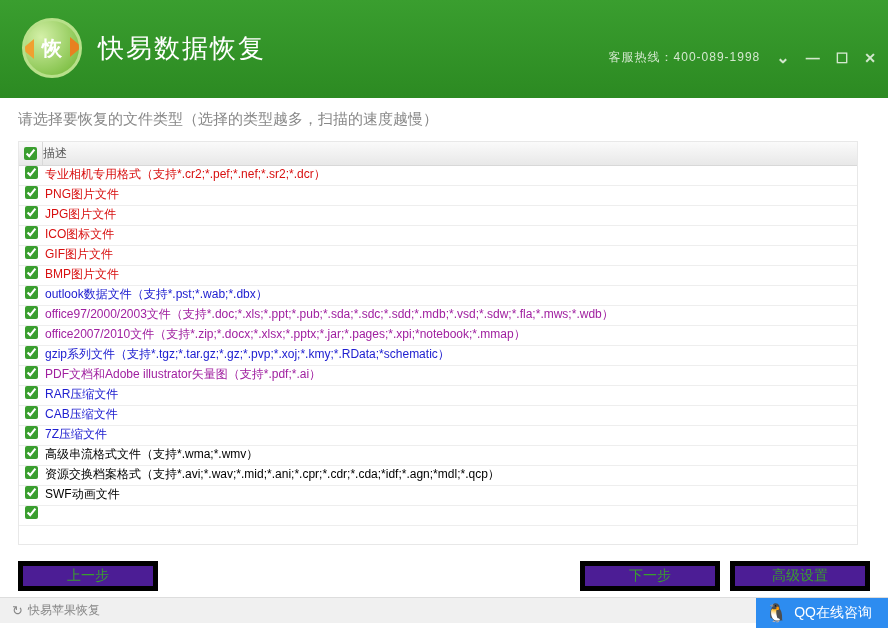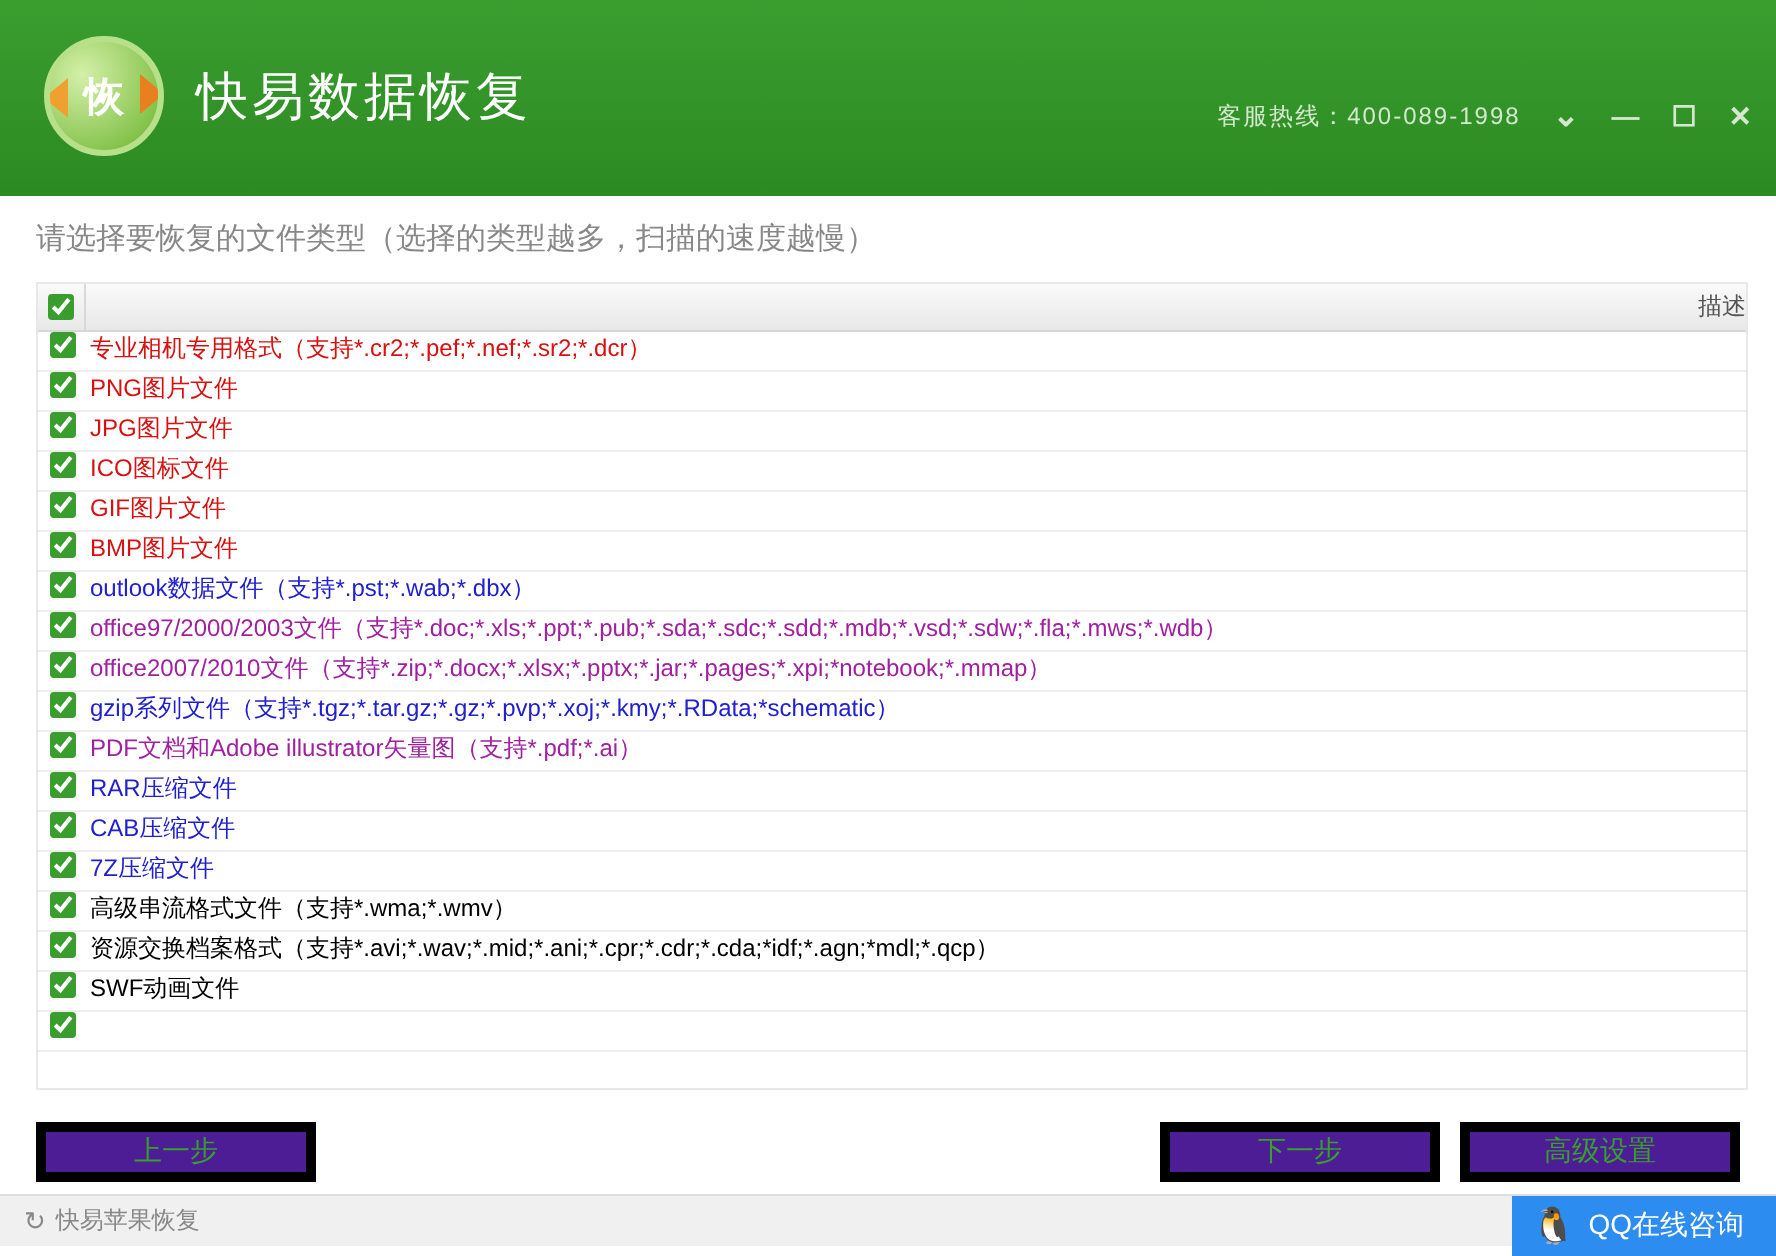--- a/index.html
+++ b/index.html
@@ -91,21 +91,21 @@
       border-top: 10px solid transparent;
       border-bottom: 10px solid transparent;
       border-left: 12px solid #e88020;
     }
     .app-title {
       color: #fff;
       font-size: 26px;
       letter-spacing: 2px;
     }
     .content {
-      padding: 12px 14px 6px 18px;
+      padding: 12px 30px 6px 18px;
     }
     .instruction {
       color: #888;
       font-size: 15px;
       margin-bottom: 12px;
     }
     .table-container {
       border: 1px solid #e8e8e8;
     }
     .table-header {
@@ -118,21 +118,21 @@
     .th-check {
       width: 24px;
       display: flex;
       justify-content: center;
       align-items: center;
       border-right: 1px solid #d8d8d8;
       height: 100%;
     }
     .th-desc {
       flex: 1;
-      text-align: right;
+      text-align: left;
       font-size: 12px;
       color: #555;
     }
     .table-body {
       height: 378px;
       overflow-y: scroll;
     }
     .row {
       display: flex;
       align-items: flex-start;

